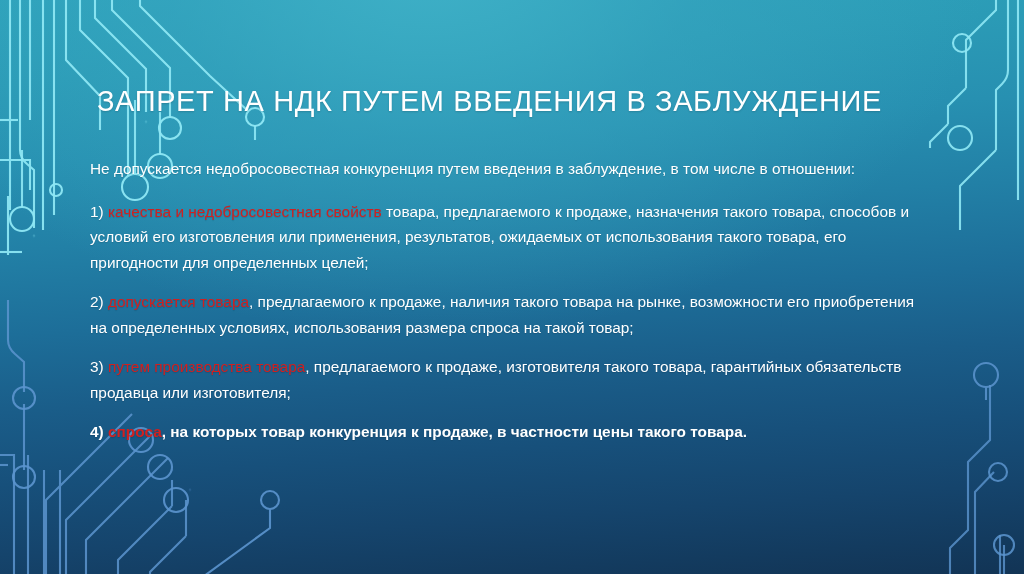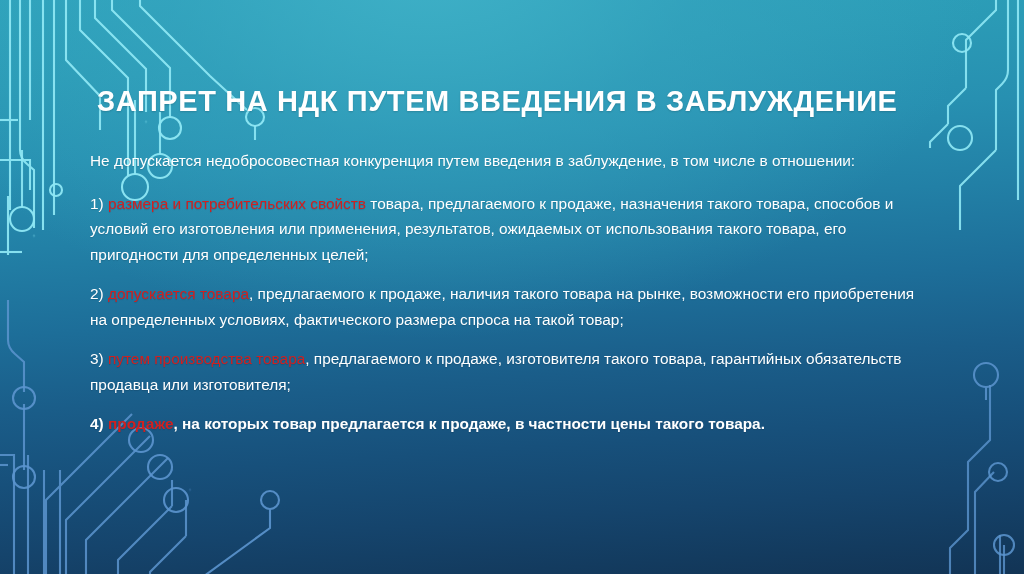--- a/index.html
+++ b/index.html
@@ -37,40 +37,40 @@
     pointer-events: none;
   }
 
   
   .title {
     position: absolute;
     left: 97px;
     top: 66px;
     width: 830px;
     font-size: 29px;
-    font-weight: bold;
+    font-weight: normal;
     letter-spacing: 0.6px;
     color: #ffffff;
     text-transform: uppercase;
     line-height: 1.15;
     text-shadow: 0 1px 2px rgba(0,0,0,0.16);
     white-space: nowrap;
   }
 
   .body {
     position: absolute;
     left: 90px;
     top: 148px;
     width: 838px;
     color: #ffffff;
     font-size: 15.4px;
     line-height: 25.5px;
   }
   .para {
-    margin: 0 0 14px 0;
+    margin: 8px 0 14px 0;
     text-shadow: 0 1px 1px rgba(0,0,0,0.13);
   }
   .para:last-child { margin-bottom: 0; }
   .para.intro { margin-bottom: 17px; }
   .hl { color: #d02020; }
   .bold { font-weight: bold; }
 </style>
 </head>
 <body>
 
@@ -176,30 +176,30 @@
     </g>
   </svg>
 
   <h1 class="title">ЗАПРЕТ НА НДК ПУТЕМ ВВЕДЕНИЯ В ЗАБЛУЖДЕНИЕ</h1>
 
   <div class="body">
 
     <p class="para intro">Не допускается недобросовестная конкуренция путем введения в заблуждение, в том числе в отношении:</p>
 
     <p class="para">
-      <span>1)</span><span> </span><span class="hl">размера и потребительских свойств</span><span> товара, предлагаемого к продаже, назначения такого товара, способов и условий его изготовления или применения, результатов, ожидаемых от использования такого товара, его пригодности для определенных целей;</span>
+      <span>1)</span><span> </span><span class="hl">качества и недобросовестная свойств</span><span> товара, предлагаемого к продаже, назначения такого товара, способов и условий его изготовления или применения, результатов, ожидаемых от использования такого товара, его пригодности для определенных целей;</span>
     </p>
 
     <p class="para">
-      <span>2)</span><span> </span><span class="hl">допускается товара</span><span>, предлагаемого к продаже, наличия такого товара на рынке, возможности его приобретения на определенных условиях, фактического размера спроса на такой товар;</span>
+      <span>2)</span><span> </span><span class="hl">допускается товара</span><span>, предлагаемого к продаже, наличия такого товара на рынке, возможности его приобретения на определенных условиях, использования размера спроса на такой товар;</span>
     </p>
 
     <p class="para">
       <span>3)</span><span> </span><span class="hl">путем производства товара</span><span>, предлагаемого к продаже, изготовителя такого товара, гарантийных обязательств продавца или изготовителя;</span>
     </p>
 
     <p class="para bold">
-      <span>4)</span><span> </span><span class="hl">продаже</span><span>, на которых товар предлагается к продаже, в частности цены такого товара.</span>
+      <span>4)</span><span> </span><span class="hl">спроса</span><span>, на которых товар конкуренция к продаже, в частности цены такого товара.</span>
     </p>
 
   </div>
 
 </div>
 
 </body></html>

